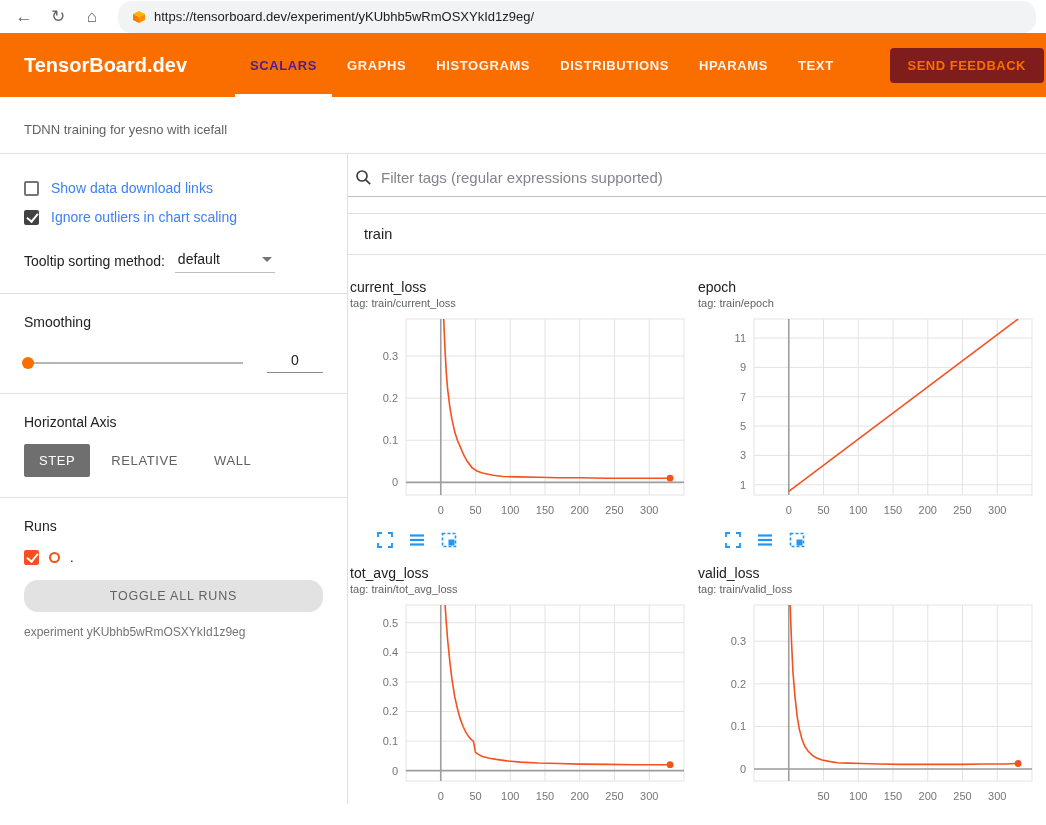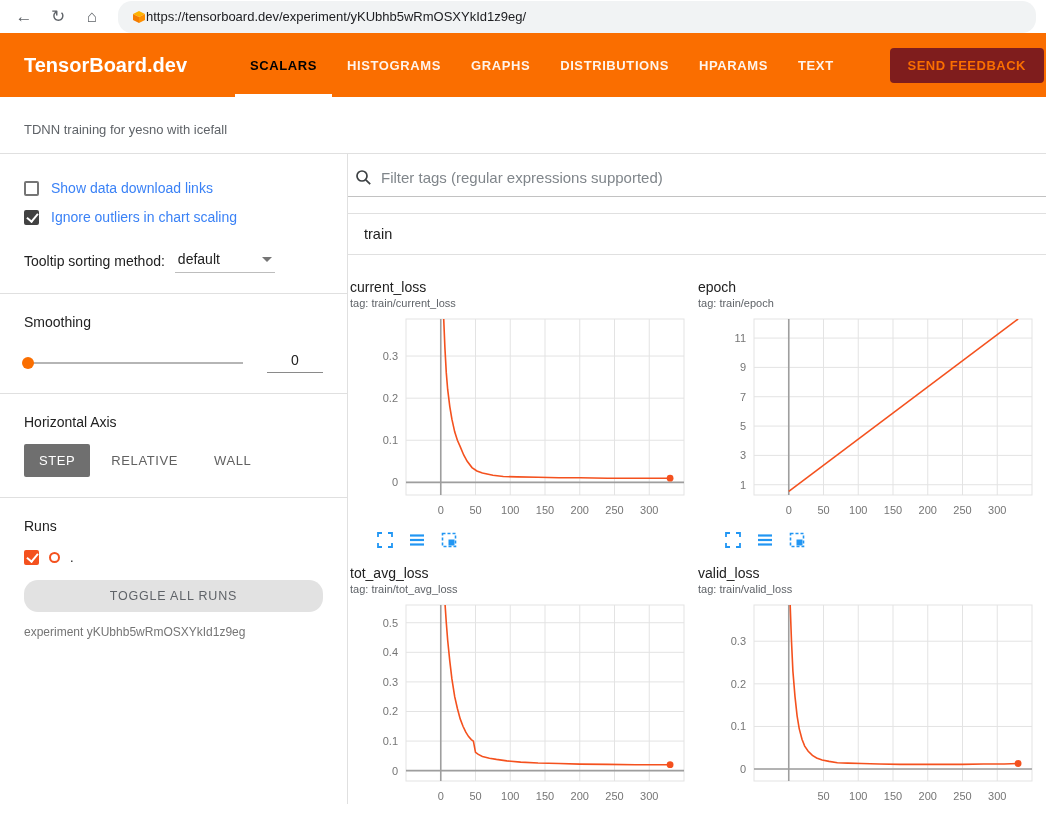--- a/index.html
+++ b/index.html
@@ -4,32 +4,32 @@
 <style>
   * { margin:0; padding:0; box-sizing:border-box; }
   html,body { width:1046px; height:825px; overflow:hidden; background:#fff;
     font-family:"Liberation Sans", sans-serif; }
 
   
   .browser-bar { height:33px; display:flex; align-items:center; padding:0 10px; gap:6px; background:#fff; }
   .nav-ic { width:28px; height:28px; display:flex; align-items:center; justify-content:center;
     font-size:17px; color:#5f6368; border-radius:50%; cursor:pointer; }
   .addr { flex:1; height:32px; background:#f1f3f4; border-radius:14px; display:flex;
-    align-items:center; gap:0; padding:0 14px; margin-left:6px; }
+    align-items:center; gap:8px; padding:0 14px; margin-left:6px; }
   .url { font-size:13px; color:#202124; white-space:nowrap; }
 
   
   .app-header { height:64px; background:#fa6e00; display:flex; align-items:center;
     padding:0 24px; color:#fff; overflow:hidden; }
   .brand { font-size:20px; font-weight:bold; white-space:nowrap; }
   .tabs { display:flex; height:100%; margin-left:48px; }
   .tab { display:flex; align-items:center; padding:0 15px; font-size:13px; font-weight:bold;
     letter-spacing:.6px; color:rgba(255,255,255,.92); border-bottom:3px solid transparent;
     padding-top:3px; cursor:pointer; white-space:nowrap; }
-  .tab.active { border-bottom-color:#fff; color:#000000; }
+  .tab.active { border-bottom-color:#fff; color:#4c1d95; }
   .feedback { margin-left:auto; margin-right:-22px; background:#7f1d1d; color:#fa6e00;
     border:none; border-radius:4px; padding:10px 18px; font-size:13px; font-weight:bold;
     letter-spacing:.5px; white-space:nowrap; cursor:pointer;
     font-family:"Liberation Sans", sans-serif; }
 
   
   .desc-row { padding:25px 24px 16px 24px; font-size:13px; color:#5f6368;
     border-bottom:1px solid #e0e0e0; }
 
   
@@ -122,22 +122,22 @@
       </svg>
     </span>
     <span class="url">https://tensorboard.dev/experiment/yKUbhb5wRmOSXYkId1z9eg/</span>
   </div>
 </div>
 
 <header class="app-header">
   <div class="brand">TensorBoard.dev</div>
   <nav class="tabs">
     <div class="tab active">SCALARS</div>
+    <div class="tab">GRAPHS</div>
     <div class="tab">HISTOGRAMS</div>
-    <div class="tab">GRAPHS</div>
     <div class="tab">DISTRIBUTIONS</div>
     <div class="tab">HPARAMS</div>
     <div class="tab">TEXT</div>
   </nav>
   <button class="feedback">SEND FEEDBACK</button>
 </header>
 
 <div class="desc-row">TDNN training for yesno with icefall</div>
 
 <div class="content">

